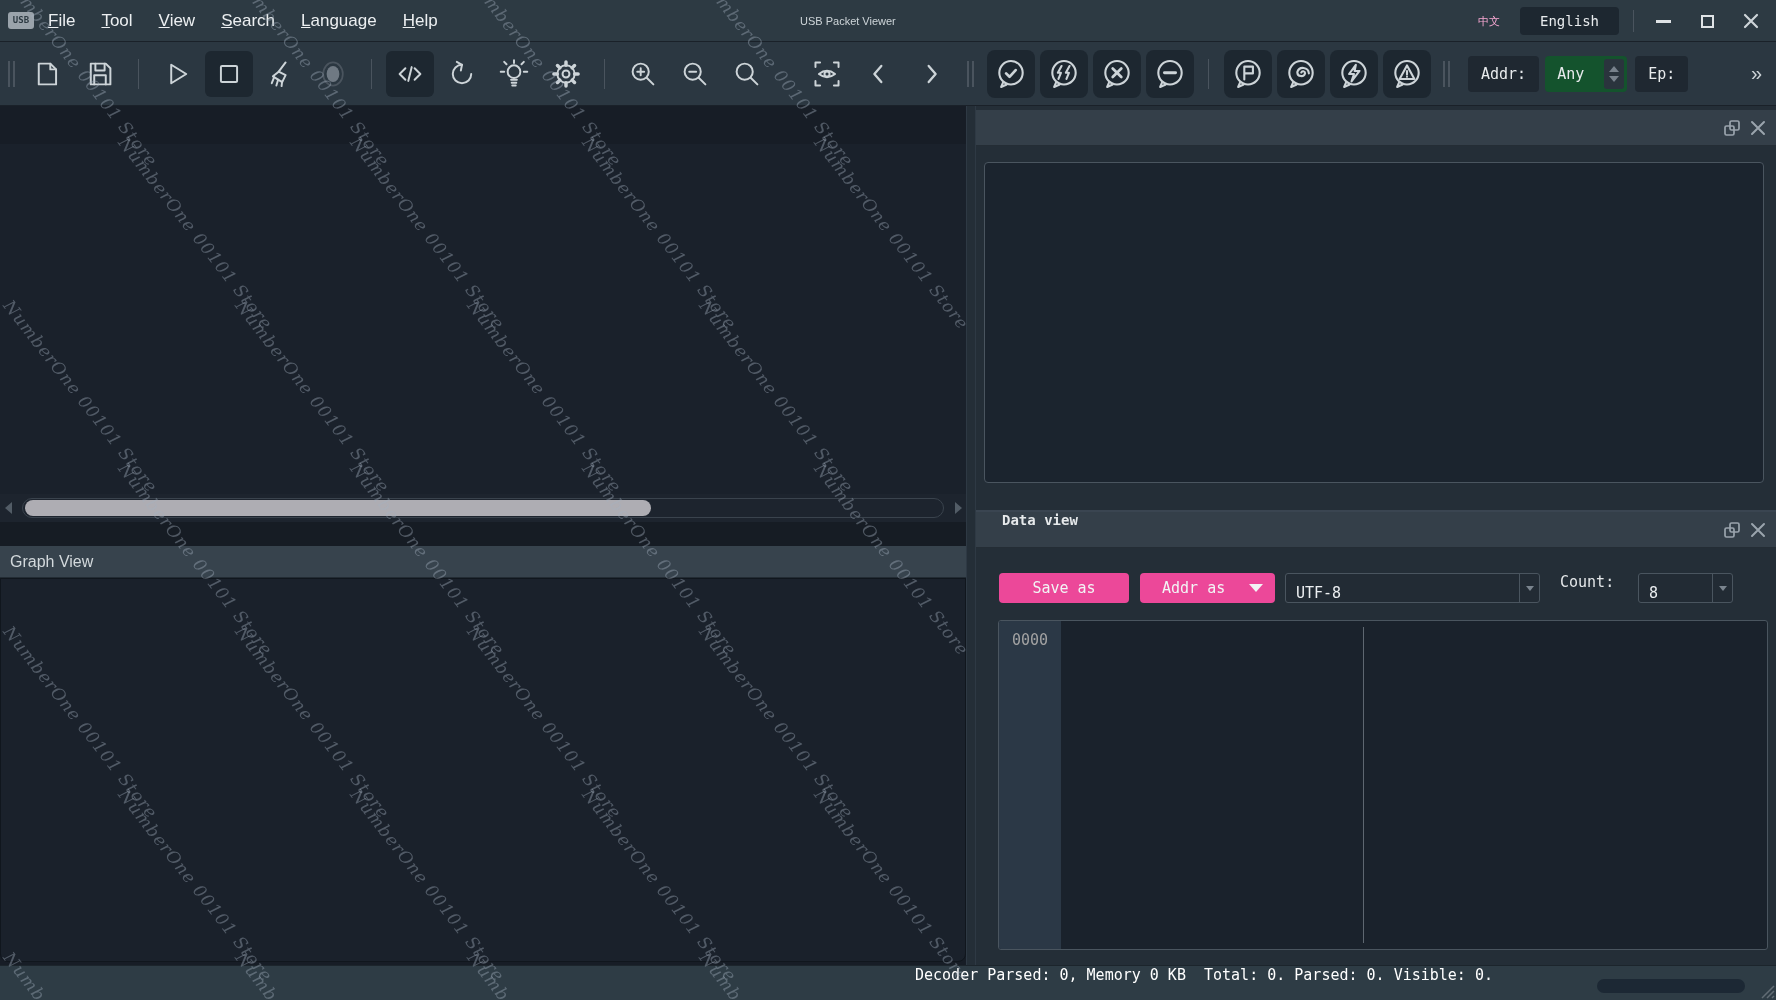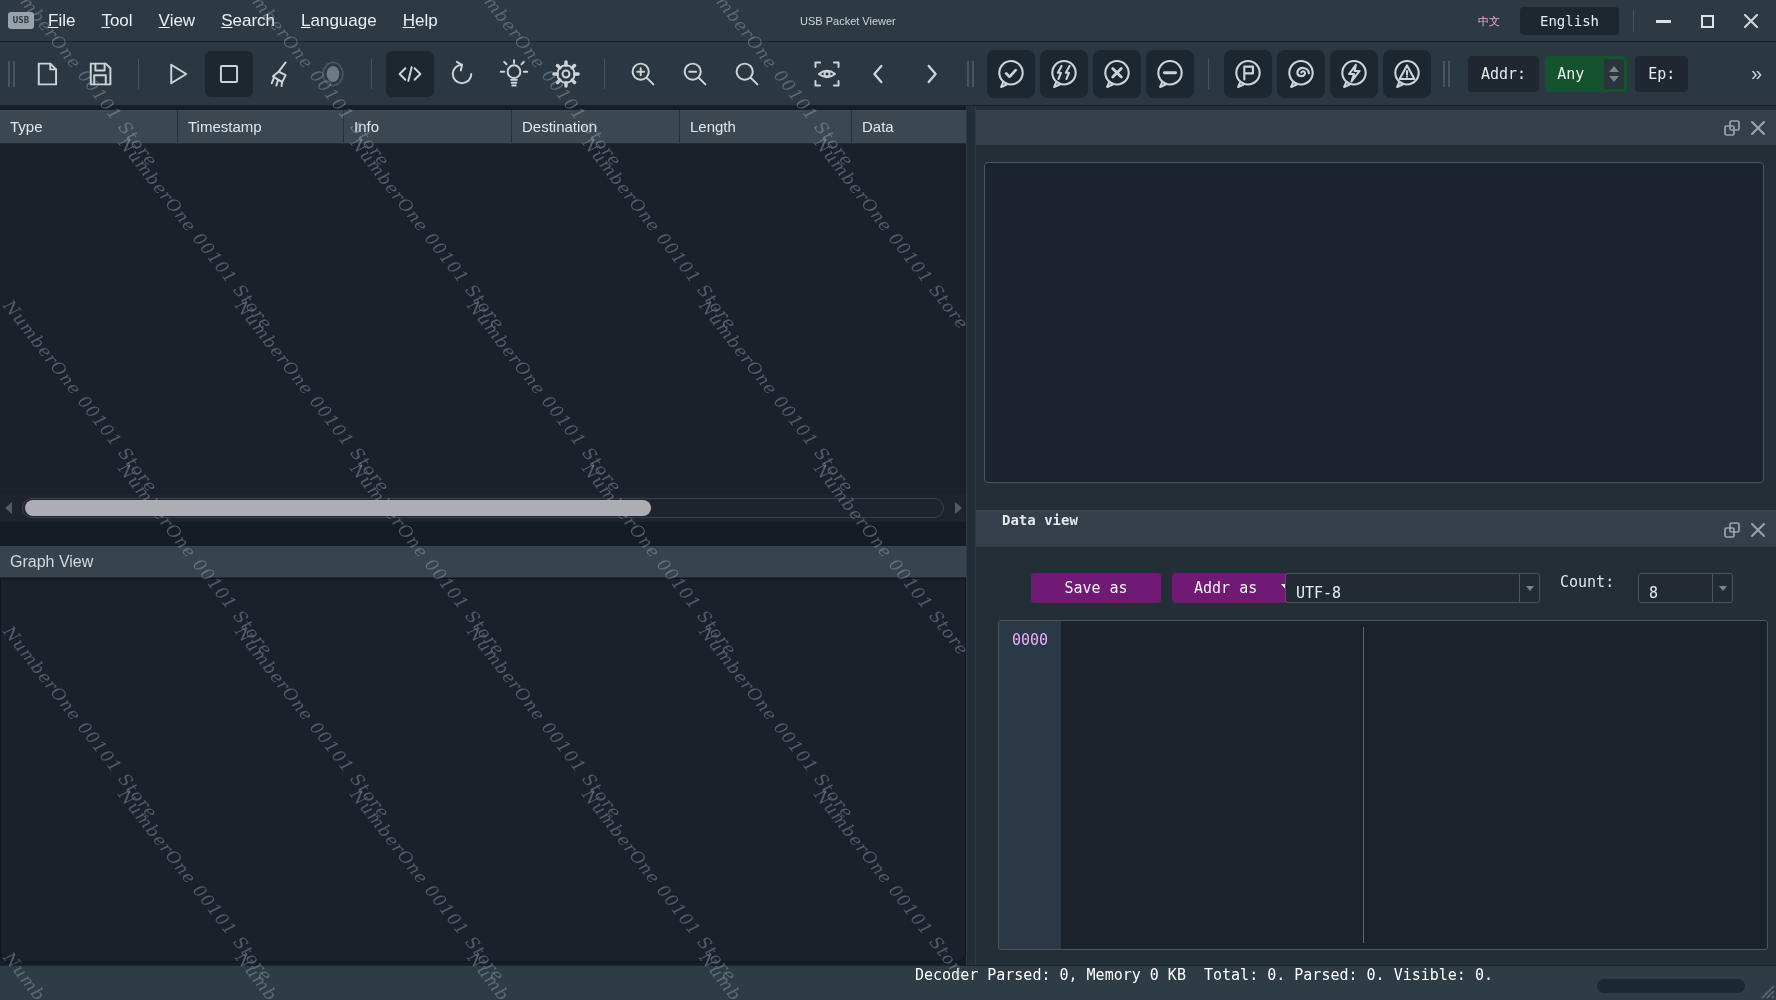--- a/index.html
+++ b/index.html
@@ -88,39 +88,39 @@
   .sec-header { position:absolute; left:0; width:800px; height:36px; background:#343f49;
     border-bottom:1px solid #242d35; }
   .sec-header .lbl { padding-left:26px; line-height:36px; font:bold 14px "DejaVu Sans Mono",monospace; color:#e6e9eb; }
   .sec-tools { position:absolute; right:8px; top:0; height:36px; display:flex; align-items:center; gap:6px; }
   .decode-header { top:4px; }
   .decode-box { position:absolute; left:8px; top:56px; width:780px; height:321px;
     background:#1b242e; border:1px solid #4a555f; border-radius:4px; }
   .rp-split { position:absolute; left:0; top:396px; width:800px; height:10px; background:#242e37; border-bottom:2px solid #3a4551; }
   .data-header { top:406px; }
   .dv-controls { position:absolute; left:0; top:462px; width:800px; height:40px; }
-  .btn-gray { position:absolute; height:30px; background:#701a75; border-radius:4px; color:#f2f4f5;
-    font:15px "DejaVu Sans Mono",monospace; display:flex; align-items:center; justify-content:center; top:5px;margin-left:32px; }
+  .btn-gray { position:absolute; height:30px; background:#ec4899; border-radius:4px; color:#f2f4f5;
+    font:15px "DejaVu Sans Mono",monospace; display:flex; align-items:center; justify-content:center; top:5px; }
   .btn-saveas { left:23px; width:130px; }
   .btn-copyas { left:164px; width:135px; justify-content:flex-start; padding-left:22px; }
   .dd-arrow { width:0; height:0; border-left:7px solid transparent; border-right:7px solid transparent; border-top:8px solid #f2f4f5;
     position:absolute; right:12px; top:11px; }
   .combo { position:absolute; top:5px; height:30px; background:#222b34; border:1px solid #4a555f; border-radius:3px;
     display:flex; align-items:center; }
   .combo .val { flex:1; padding-left:10px; font:15px "DejaVu Sans Mono",monospace; color:#eceff1;margin-top:9px; }
   .combo .dd { width:20px; height:28px; border-left:1px solid #4a555f; display:flex; align-items:center; justify-content:center; }
   .combo .dd span { width:0; height:0; border-left:4px solid transparent; border-right:4px solid transparent; border-top:5px solid #7a848e; }
   .combo-enc { left:309px; width:255px; }
   .count-label { position:absolute; left:584px; top:5px; height:30px; line-height:30px;
     font:15px "DejaVu Sans Mono",monospace; color:#e4e7e9; }
   .combo-count { left:662px; width:95px; }
   .hex-box { position:absolute; left:22px; top:514px; width:770px; height:330px;
     background:#1a222c; border:1px solid #4a555f; border-radius:3px; overflow:hidden; }
   .hex-addr-col { position:absolute; left:0; top:0; width:62px; height:330px; background:#2b3846; }
-  .hex-addr { padding:10px 0 0 13px; font:15px "DejaVu Sans Mono",monospace; color:#f0abfc; }
+  .hex-addr { padding:10px 0 0 13px; font:15px "DejaVu Sans Mono",monospace; color:#a3a3a3; }
   .hex-div { position:absolute; left:364px; top:6px; bottom:6px; width:1px; background:#97a1ab; opacity:.55; }
 
   
   .statusbar { position:absolute; left:0; bottom:0; width:1776px; height:35px; background:#2e3c45; border-top:1px solid #1c252c; }
   .status-text { position:absolute; left:915px; top:0; height:35px; line-height:35px;
     font:15px "DejaVu Sans Mono",monospace; color:#ffffff; white-space:pre; }
   .status-pill { position:absolute; left:1597px; top:13px; width:148px; height:14px; background:#1c2834; border-radius:7px; }
   .resize-grip { position:absolute; right:1px; bottom:1px; }
 
   
@@ -350,28 +350,20 @@
         <span class="dn"></span>
       </span>
   </span>
   <span class="ep-label">Ep:</span>
 
   <span class="tb-spacer"></span>
   <span class="overflow">»</span>
 </div>
 
 <div class="left-area">
-  <div class="pkt-header">
-    <div class="pkt-col">Type</div>
-    <div class="pkt-col">Timestamp</div>
-    <div class="pkt-col">Info</div>
-    <div class="pkt-col">Destination</div>
-    <div class="pkt-col">Length</div>
-    <div class="pkt-col">Data</div>
-  </div>
   <div class="pkt-body"></div>
 
   <div class="hscroll">
     <span class="hs-arrow">
         <span class="tri-l"></span>
       </span>
     <span class="hs-track">
         <span class="hs-thumb"></span>
       </span>
     <span class="hs-arrow">

